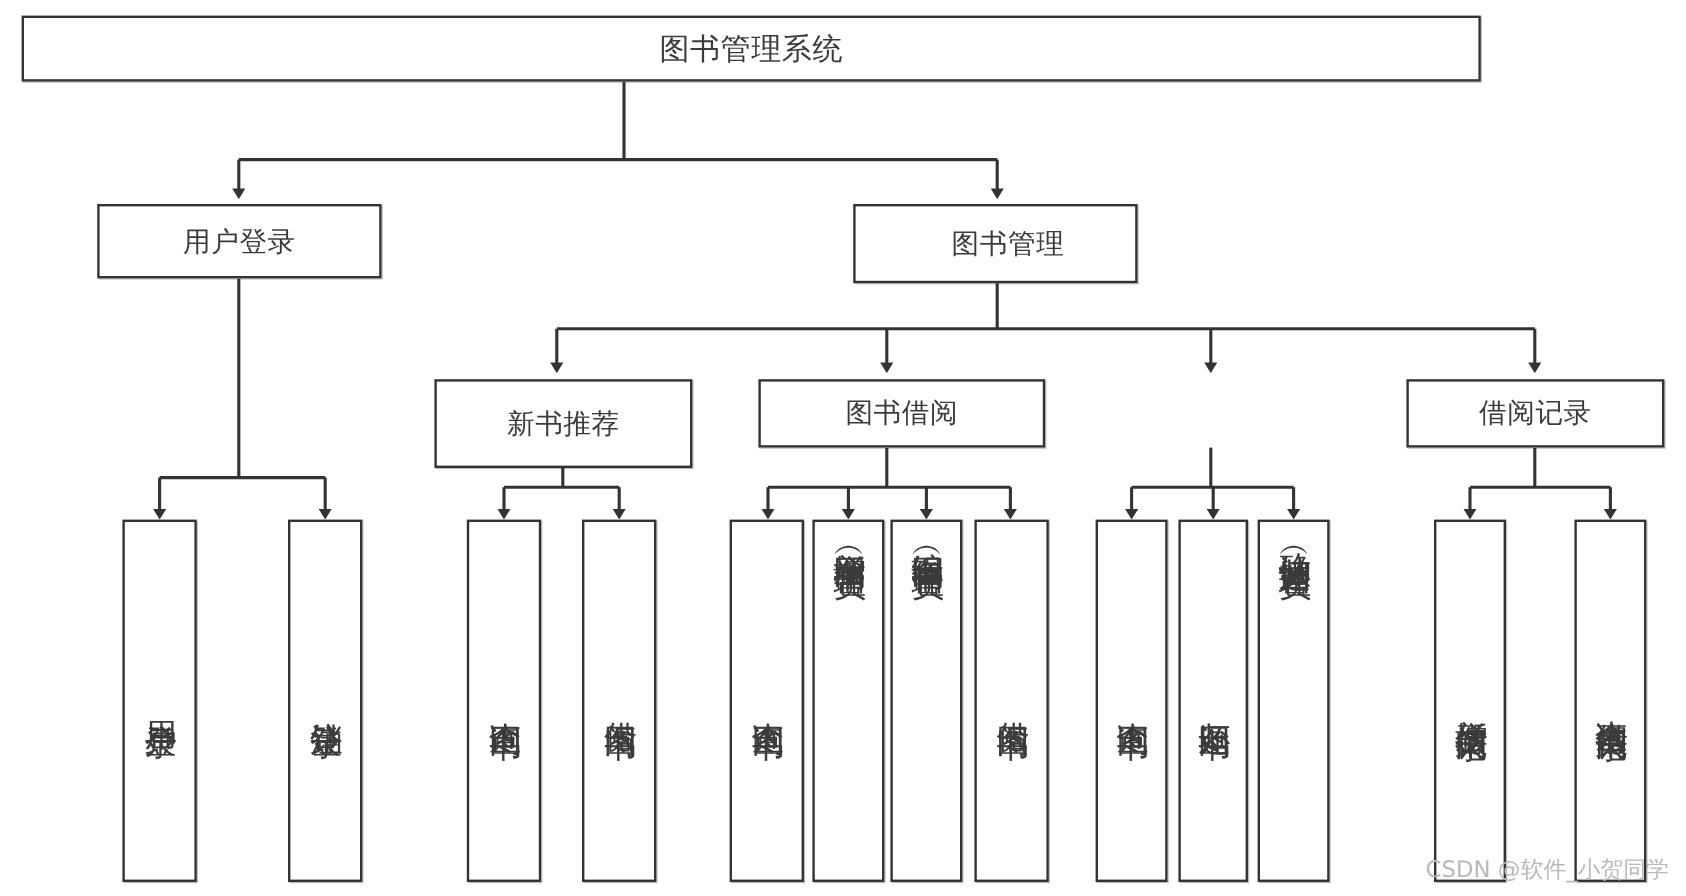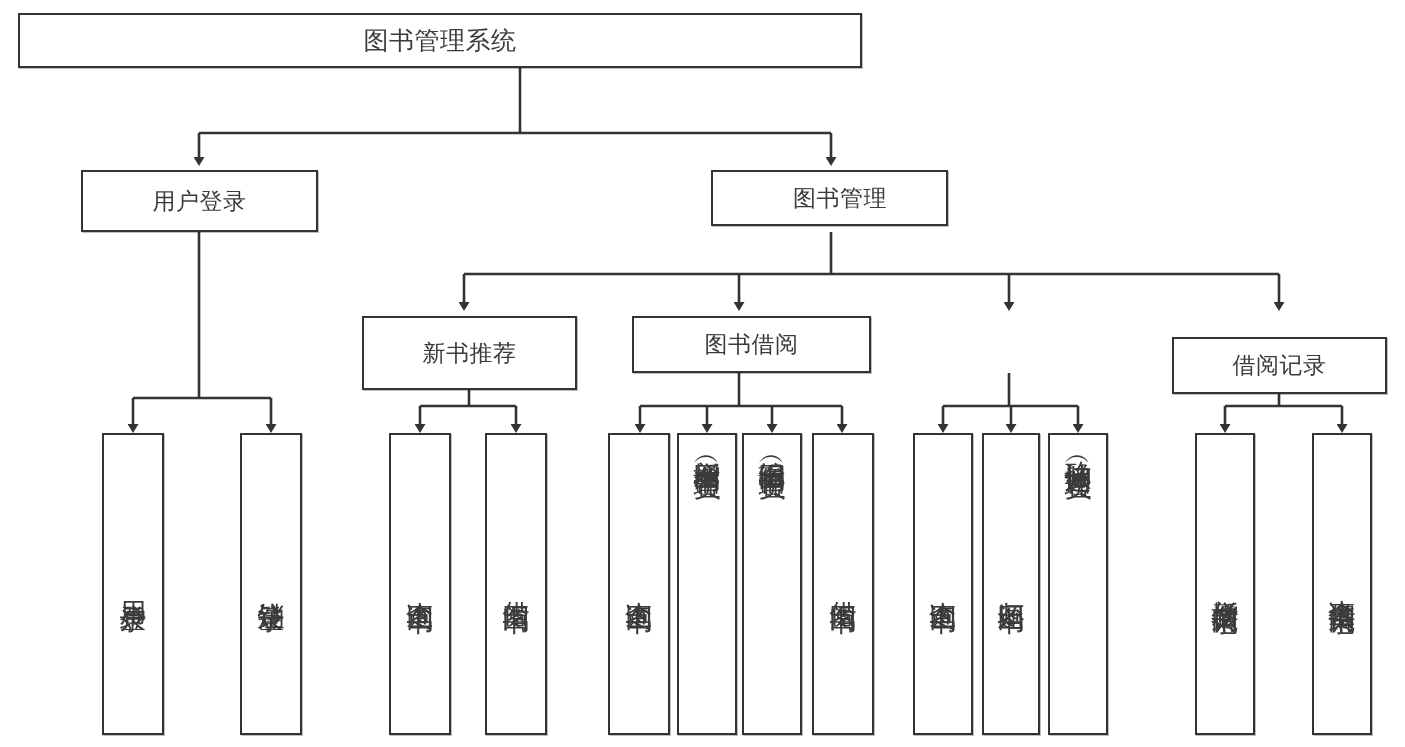--- a/index.html
+++ b/index.html
@@ -117,42 +117,42 @@
       <path d="M1011,406 L1011,425" marker-end="url(#arrow)"></path>
       <path d="M1078,406 L1078,425" marker-end="url(#arrow)"></path>
 
       <path d="M1279,373 L1279,406"></path>
       <path d="M1225,406 L1342,406"></path>
       <path d="M1225,406 L1225,425" marker-end="url(#arrow)"></path>
       <path d="M1342,406 L1342,425" marker-end="url(#arrow)"></path>
     </g>
   </svg>
 
-  <div class="node root" style="left:18px; top:13px; width:844px; height:55px;">
+  <div class="node root" style="left:18px; top:13px; width:1216px; height:55px;">
     <span class="label">图书管理系统</span>
   </div>
 
   <div class="node level2" style="left:81px; top:170px; width:237px; height:62px;">
     <span class="label">用户登录</span>
   </div>
 
-  <div class="node level2" style="left:711px; top:170px; width:237px; height:56px;padding-left:21px;">
+  <div class="node level2" style="left:711px; top:170px; width:237px; height:66px;padding-left:21px;">
     <span class="label">图书管理</span>
   </div>
 
   <div class="node level3" style="left:362px; top:316px; width:215px; height:74px;">
     <span class="label">新书推荐</span>
   </div>
 
   <div class="node level3" style="left:632px; top:316px; width:239px; height:57px;">
     <span class="label">图书借阅</span>
   </div>
 
 
-  <div class="node level3" style="left:1172px; top:316px; width:215px; height:57px;margin-top:21px;">
+  <div class="node level3" style="left:1172px; top:316px; width:215px; height:57px;">
     <span class="label">借阅记录</span>
   </div>
 
   <div class="node leaf mid" style="left:102px; top:433px; width:62px; height:302px;">
     <span class="label">用户登录</span>
   </div>
 
   <div class="node leaf mid" style="left:240px; top:433px; width:62px; height:302px;">
     <span class="label">注销登录</span>
   </div>
@@ -194,14 +194,15 @@
   </div>
 
   <div class="node leaf mid" style="left:1195px; top:433px; width:60px; height:302px;">
     <span class="label">新增借阅记录</span>
   </div>
 
   <div class="node leaf mid" style="left:1312px; top:433px; width:60px; height:302px;">
     <span class="label">查询借阅记录</span>
   </div>
 
+  <div class="watermark">CSDN @软件_小贺同学</div>
 
 </div>
 
 </body></html>

